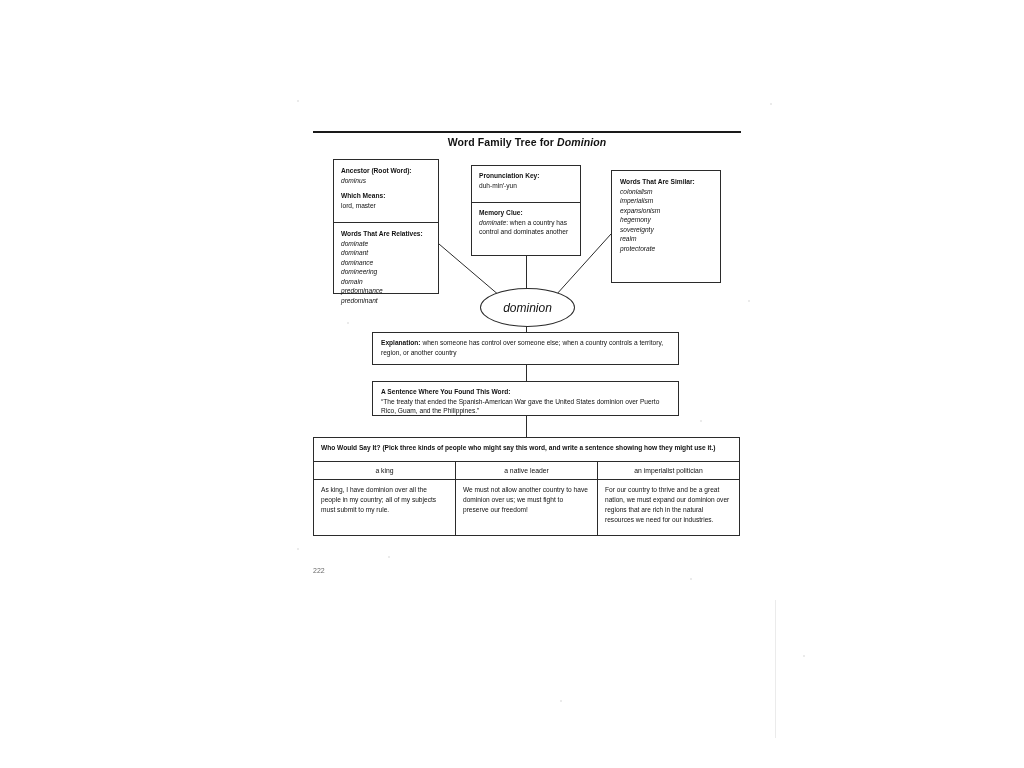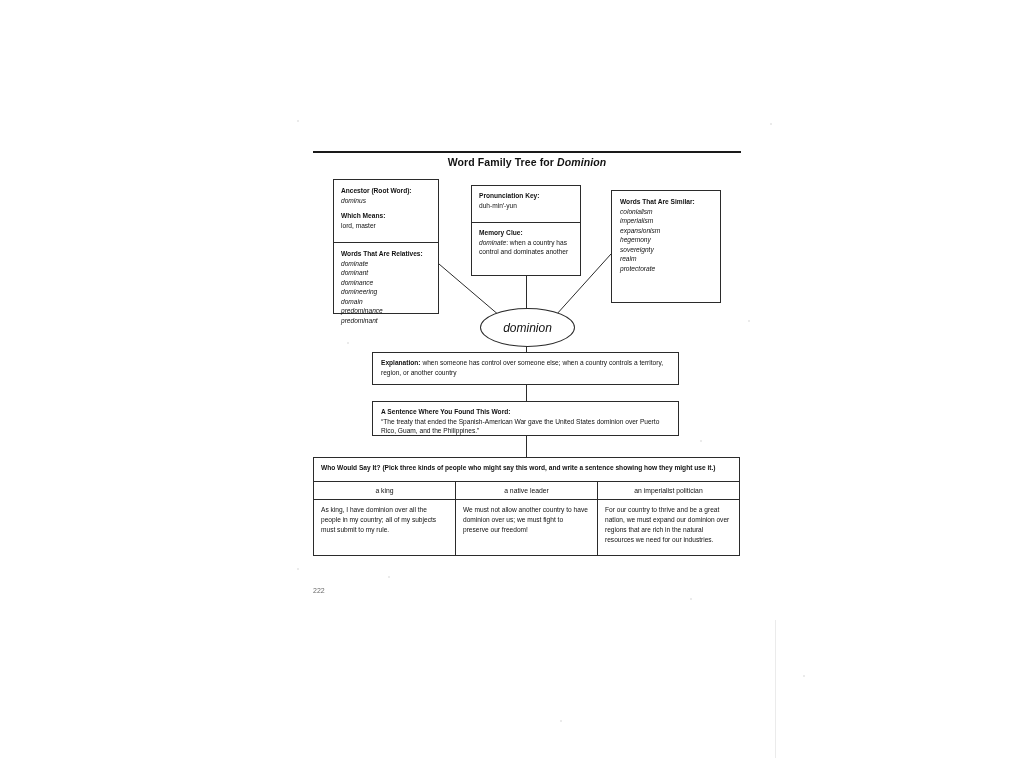--- a/index.html
+++ b/index.html
@@ -1,21 +1,21 @@
 <!DOCTYPE html>
 <html><head>
 <meta charset="utf-8">
 <style>
   html,body{margin:0;padding:0;}
   body{
     width:1024px;height:768px;background:#ffffff;
     font-family:"Liberation Sans", sans-serif;
     color:#111;overflow:hidden;position:relative;
   }
-  .page{position:absolute;inset:0;margin-top:20px;}
+  .page{position:absolute;inset:0;}
 
   
   .scan-edge{position:absolute;left:775px;top:600px;width:1px;height:138px;background:#ebebeb;}
   .speck{position:absolute;background:#e4e4e4;border-radius:50%;}
 
   .title-rule{position:absolute;left:313px;top:131px;width:428px;height:2px;background:#1a1a1a;}
   .title{
     position:absolute;left:313px;top:136px;width:428px;
     text-align:center;font-size:10.5px;font-weight:bold;color:#111;letter-spacing:.1px;
   }

